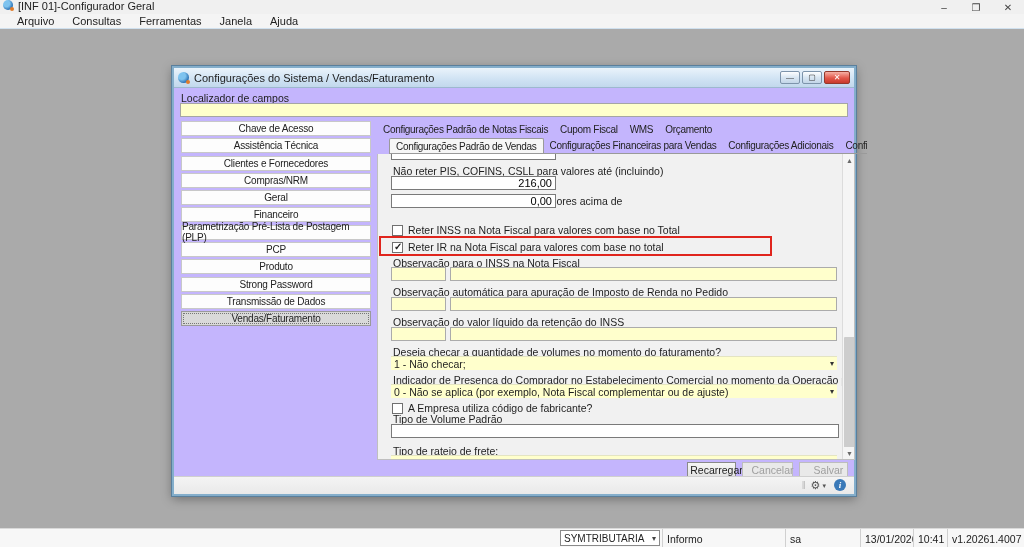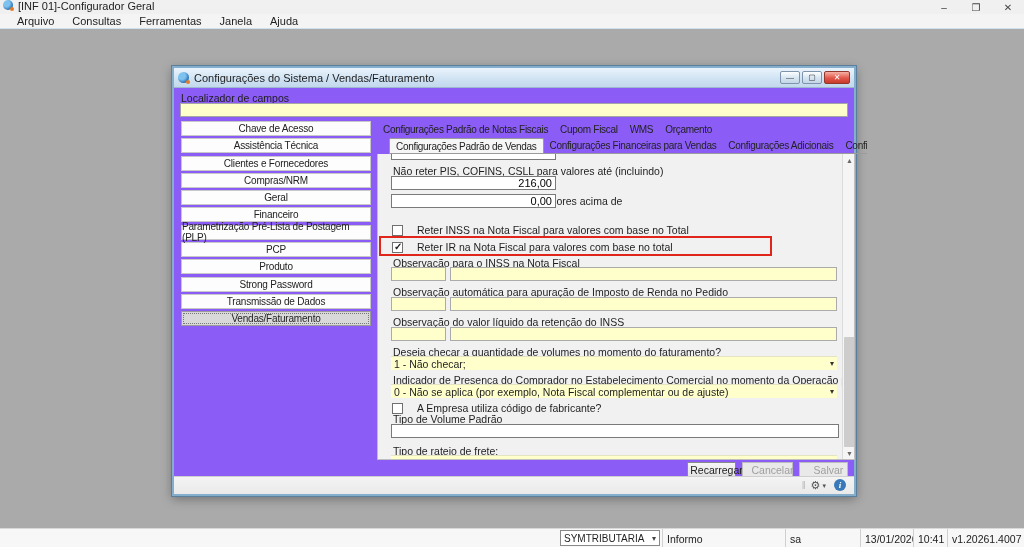--- a/index.html
+++ b/index.html
@@ -13,21 +13,21 @@
   .app-icon::after { content:""; position:absolute; right:-1px; bottom:-1px; width:4px; height:4px; border-radius:50%; background:#e07b2a; }
   .app-title { font-size:11px; color:#222; }
   .win-controls { margin-left:auto; display:flex; height:100%; }
   .win-btn { width:32px; height:14px; display:flex; align-items:center; justify-content:center; font-size:10px; color:#444; }
   .app-menubar { position:absolute; top:14px; left:0; width:1024px; height:15px; background:#f4f4f4; border-bottom:1px solid #cfe0ee; display:flex; align-items:center; padding-left:8px; }
   .menu-item { padding:0 9px; font-size:11px; color:#222; }
   .desktop { position:absolute; top:29px; left:0; width:1024px; height:499px; background:#aaaaaa; }
 
   
   .dialog { position:absolute; left:172px; top:66px; width:684px; height:430px;
-            background:#8b5cf6; border:2px solid #84aecb; outline:1px solid #5a7f9c; box-shadow:0 3px 10px rgba(0,0,0,.35); }
+            background:#c4b5fd; border:2px solid #84aecb; outline:1px solid #5a7f9c; box-shadow:0 3px 10px rgba(0,0,0,.35); }
   .dlg-titlebar { position:absolute; top:0; left:0; right:0; height:20px;
             background:linear-gradient(#eaf3fb,#cfe2f3 60%,#c2d8ec); border-bottom:1px solid #9db8cf; display:flex; align-items:center; }
   .dlg-icon { width:11px; height:11px; border-radius:50%; margin:0 5px 0 4px;
               background:radial-gradient(circle at 35% 35%, #7ec3ef 0 35%, #2f74b5 70%, #1d4e87 100%); position:relative; }
   .dlg-icon::after { content:""; position:absolute; right:-1px; bottom:-1px; width:4px; height:4px; border-radius:50%; background:#e07b2a; }
   .dlg-title { font-size:11px; color:#1c1c1c; }
   .dlg-controls { margin-left:auto; display:flex; gap:2px; margin-right:4px; }
   .aero-btn { width:20px; height:13px; border:1px solid #7d94ab; border-radius:2px;
               background:linear-gradient(#fdfeff,#d8e6f2 50%,#c3d6e8); display:flex; align-items:center; justify-content:center;
               font-size:8px; color:#333; line-height:1; }
@@ -53,21 +53,21 @@
   
   .content { position:absolute; left:203px; top:86px; width:478px; height:306px; background:#f1f1f1; border:1px solid #bfbfbf; border-top:none; overflow:hidden; }
   .flabel { position:absolute; left:15px; font-size:10.5px; color:#1e1e1e; white-space:nowrap; }
   .num-input { position:absolute; left:13px; width:165px; height:14px; border:1px solid #7a7a7a; background:#fff; text-align:right; font-size:11px; padding:0 3px; font-family:"Liberation Sans", sans-serif; }
   .partial-input { position:absolute; left:13px; top:-8px; width:165px; height:14px; border:1px solid #7a7a7a; background:#fff; }
   .yin-s { position:absolute; left:13px; width:55px; height:14px; border:1px solid #ababab; background:#ffffcc; }
   .yin-l { position:absolute; left:72px; width:387px; height:14px; border:1px solid #ababab; background:#ffffcc; }
   .combo { position:absolute; left:13px; width:446px; height:14px; background:#ffffcc; border-top:1px solid #e4e4c2; font-size:10.5px; padding:1px 14px 0 3px; white-space:nowrap; overflow:hidden; }
   .combo .arrow { position:absolute; right:3px; top:2px; font-size:8px; color:#333; }
   .white-input { position:absolute; left:13px; width:448px; height:14px; border:1px solid #7a7a7a; background:#fff; font-size:11px; padding:0 3px; font-family:"Liberation Sans", sans-serif; }
-  .chk-row { position:absolute; left:14px; display:flex; align-items:center; gap:14px; }
+  .chk-row { position:absolute; left:14px; display:flex; align-items:center; gap:5px; }
   .cb { width:11px; height:11px; border:1px solid #707070; background:#fff; display:inline-block; position:relative; flex:none; }
   .cb.checked::after { content:"✓"; position:absolute; top:-2px; left:1px; font-size:10px; font-weight:bold; color:#1a1a1a; }
   .chk-label { font-size:10.5px; white-space:nowrap; }
   .red-box { position:absolute; left:1px; top:82px; width:393px; height:20px; border:2px solid #e0251d; z-index:5; }
 
   
   .vscroll { position:absolute; left:464px; top:0; width:13px; height:306px; background:#f5f5f5; border-left:1px solid #dcdcdc; }
   .scr-btn { position:absolute; left:0; width:13px; height:13px; display:flex; align-items:center; justify-content:center; font-size:7px; color:#6a6a6a; background:#f5f5f5; }
   .scr-thumb { position:absolute; left:1px; top:183px; width:11px; height:115px; background:#cdcdcd; border-radius:1px; }
 

